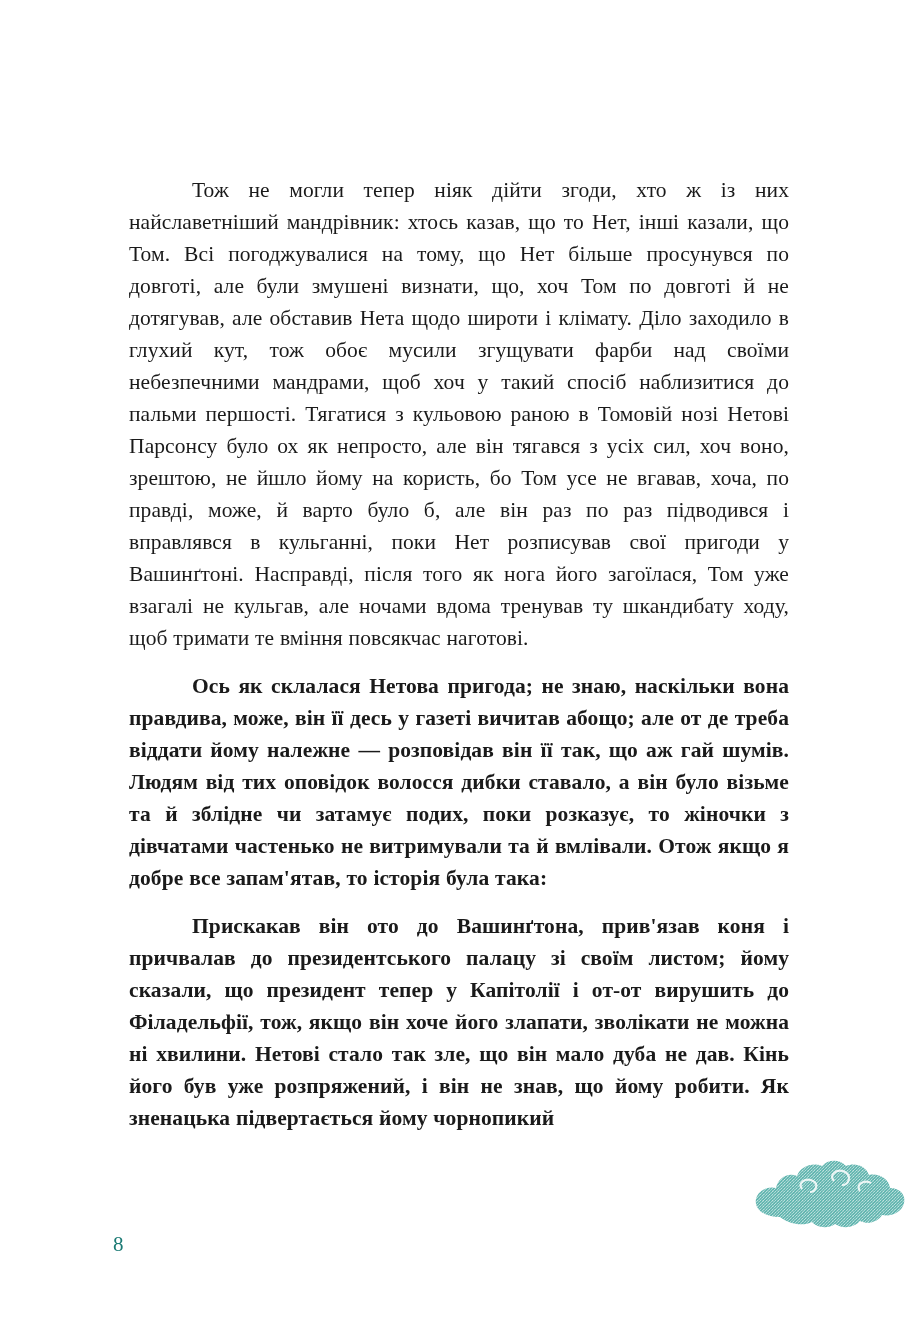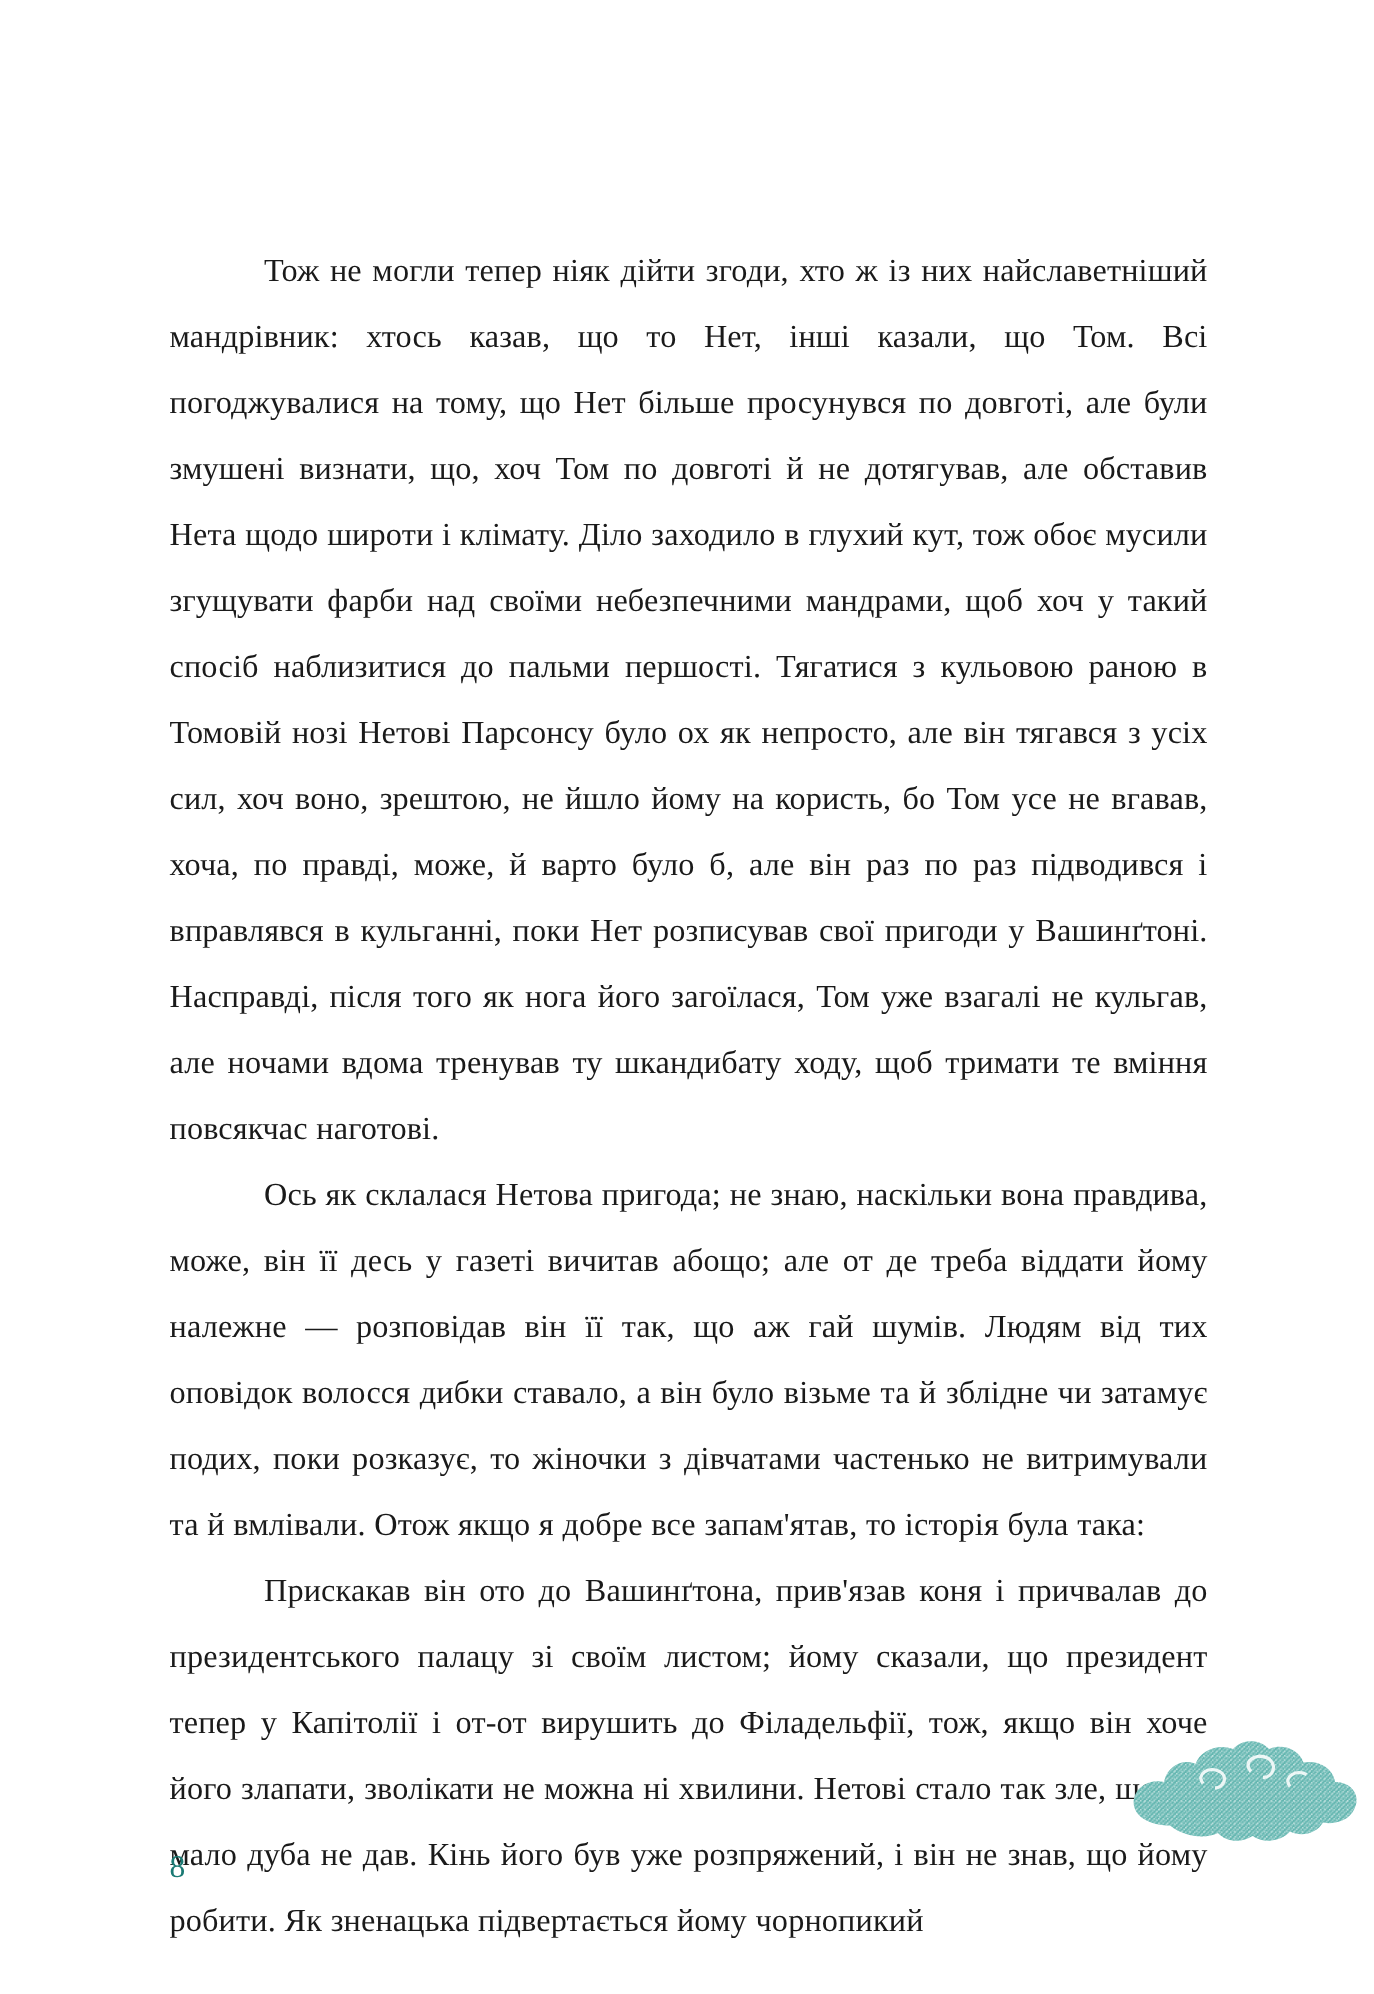--- a/index.html
+++ b/index.html
@@ -20,36 +20,37 @@
 
   
   .text-block {
     position: absolute;
     left: 113px;
     top: 158px;
     width: 692px;
   }
 
   .para {
-    margin: 0;
+    margin: 16px;
     font-family: "Liberation Serif", "DejaVu Serif", serif;
     font-size: 21.5px;
-    line-height: 44px;
+    line-height: 32px;
     color: #1a1a1a;
     text-align: justify;
     text-justify: inter-word;
     text-indent: 63px;
     hyphens: manual;
     -webkit-hyphens: manual;
     letter-spacing: 0.1px;
     word-spacing: 0.3px;
   }
 
   .para + .para {
     margin-top: 0;
+    font-weight: bold;
   }
 
   
   .folio {
     position: absolute;
     left: 113px;
     top: 1232px;
     font-family: "Liberation Serif", "DejaVu Serif", serif;
     font-size: 21px;
     color: #1b7a74;

